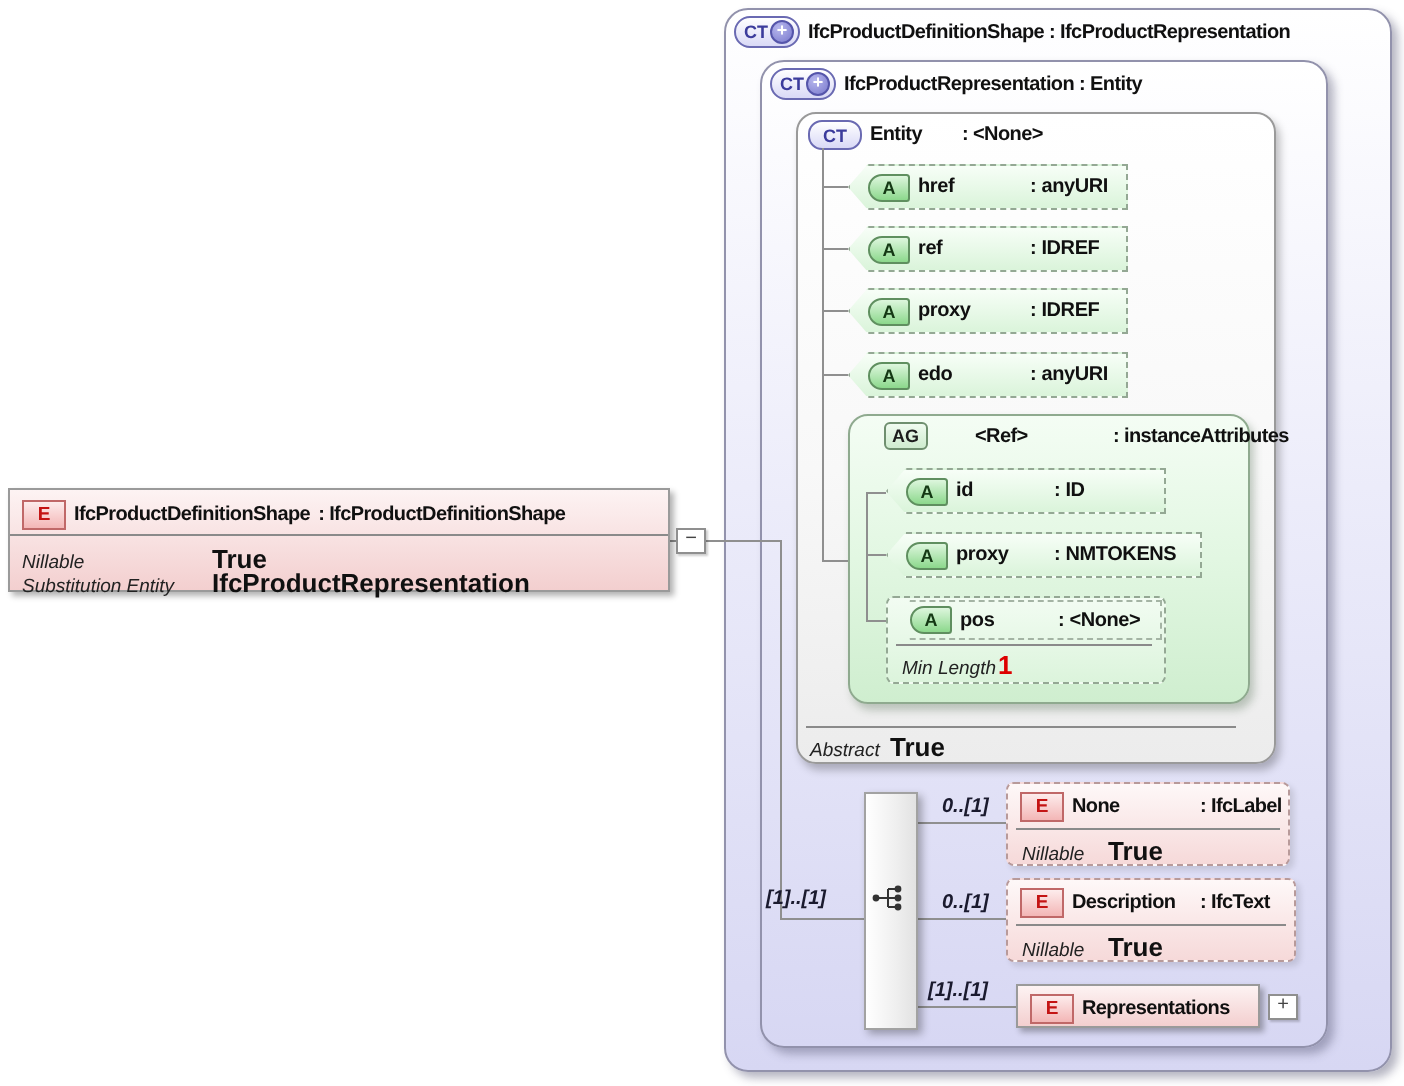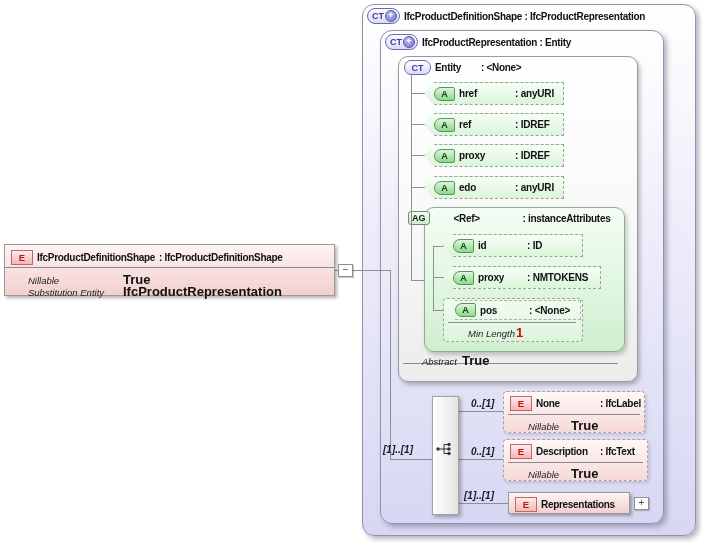--- a/index.html
+++ b/index.html
@@ -51,21 +51,21 @@
   
   .attr-tag{position:absolute;display:flex;align-items:center;gap:4px;padding-left:9px;
     border:1px dashed #94a894;box-sizing:border-box;
     background:linear-gradient(180deg,#f7fef7 0%,#daf4da 100%);
     clip-path:polygon(10px 0,100% 0,100% 100%,10px 100%,0 50%);
     font-weight:bold;font-size:10px;letter-spacing:-0.2px;color:#101010;white-space:nowrap;
     filter:drop-shadow(1.5px 1.5px 1px rgba(80,110,80,.35));}
   .pos-container{position:absolute;border:1px dashed #94a894;border-radius:4px;box-sizing:border-box;
     background:linear-gradient(180deg,#f2fcf2 0%,#dcf4dc 100%);}
   
-  .fact-row{position:absolute;display:flex;align-items:baseline;white-space:nowrap;margin-left:17px;}
+  .fact-row{position:absolute;display:flex;align-items:baseline;white-space:nowrap;}
   .fact-label{font-style:italic;font-size:9.5px;color:#222;}
   .fact-value{font-weight:bold;font-size:13px;color:#101010;}
   .red{color:#dd0000;}
   .w95{width:95px;flex:none;} .w43{width:43px;flex:none;} .w48{width:48px;flex:none;} .w40{width:40px;flex:none;}
   .sep{position:absolute;height:1px;background:#8a8a8a;}
   
   .hline{position:absolute;height:1px;background:#8f8f8f;}
   .vline{position:absolute;width:1px;background:#8f8f8f;}
   .card-label{position:absolute;font-style:italic;font-weight:bold;font-size:10px;color:#1a1a2e;white-space:nowrap;}
   .toggle-box{position:absolute;width:13px;height:11px;border:1px solid #8f8f8f;background:#fff;
@@ -99,21 +99,21 @@
   </div>
 
   <div class="abs entity-box" style="left:398px;top:56px;width:240px;height:326px;"></div>
   <div class="hdr" style="left:404px;top:60px;">
     <span class="badge-ct">CT</span>
     <span class="nm-42">Entity</span>
     <span>: &lt;None&gt;</span>
   </div>
 
   <div class="abs ag-box" style="left:424px;top:207px;width:201px;height:145px;"></div>
-  <div class="hdr" style="left:408px;top:211px;gap:24px;">
+  <div class="hdr" style="left:442px;top:211px;gap:24px;">
     <span class="badge-ag">AG</span>
     <span class="nm-45">&lt;Ref&gt;</span>
     <span>: instanceAttributes</span>
   </div>
 
   <div class="hline" style="left:335px;top:270px;width:55px;"></div>
   <div class="vline" style="left:390px;top:270px;height:190px;"></div>
   <div class="hline" style="left:390px;top:459px;width:42px;"></div>
   <div class="hline" style="left:459px;top:411px;width:44px;"></div>
   <div class="hline" style="left:459px;top:459px;width:44px;"></div>
@@ -168,21 +168,21 @@
       <span>: &lt;None&gt;</span>
     </div>
     <div class="sep" style="left:4px;top:23px;width:128px;"></div>
     <div class="fact-row" style="left:7px;top:26px;">
       <span class="fact-label w48">Min Length</span>
       <span class="fact-value red">1</span>
     </div>
   </div>
 
   <div class="sep" style="left:403px;top:363px;width:215px;"></div>
-  <div class="fact-row" style="left:405px;top:353px;">
+  <div class="fact-row" style="left:405px;top:366px;">
     <span class="fact-label w40">Abstract</span>
     <span class="fact-value">True</span>
   </div>
 
   <div class="seq-bar" style="left:432px;top:396px;width:27px;height:119px;"></div>
   <svg class="abs" style="left:435px;top:442px;" width="18" height="14" viewBox="0 0 18 14">
     <circle cx="3" cy="7" r="1.7" fill="#333"></circle>
     <line x1="3" y1="7" x2="9" y2="7" stroke="#333" stroke-width="1"></line>
     <line x1="9" y1="2.5" x2="9" y2="11.5" stroke="#333" stroke-width="1"></line>
     <line x1="9" y1="2.5" x2="14" y2="2.5" stroke="#333" stroke-width="1"></line>

